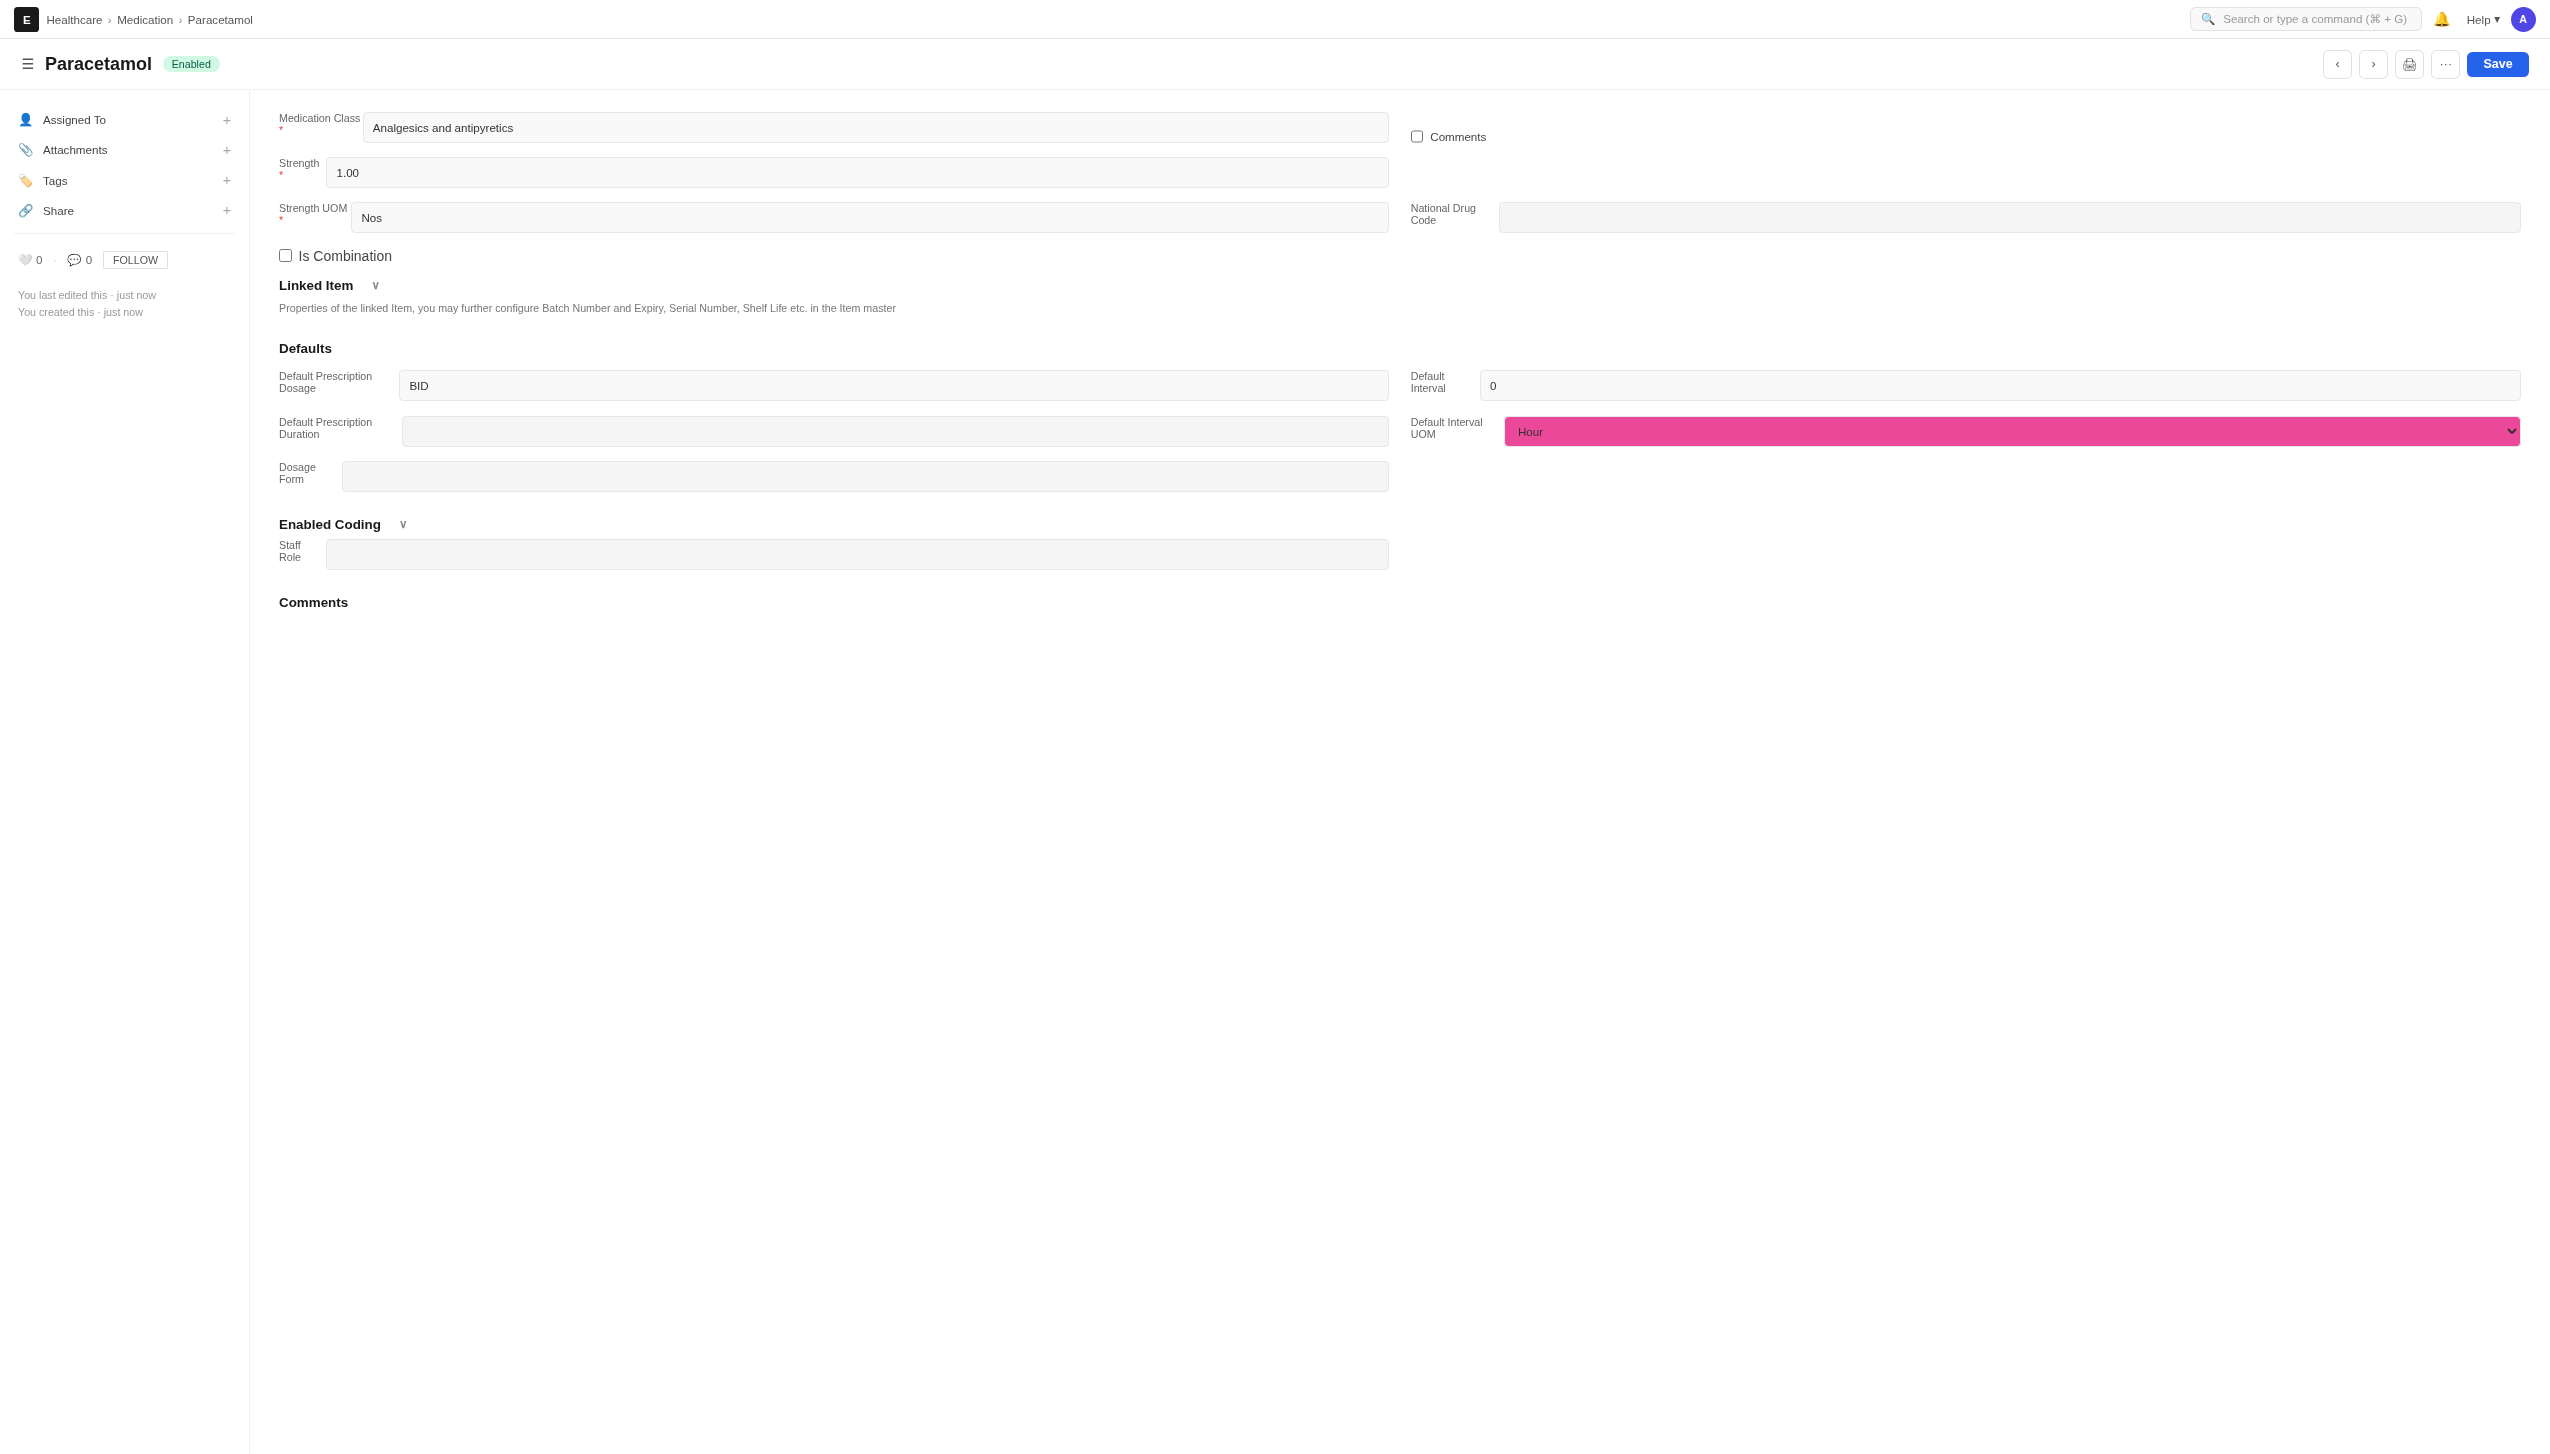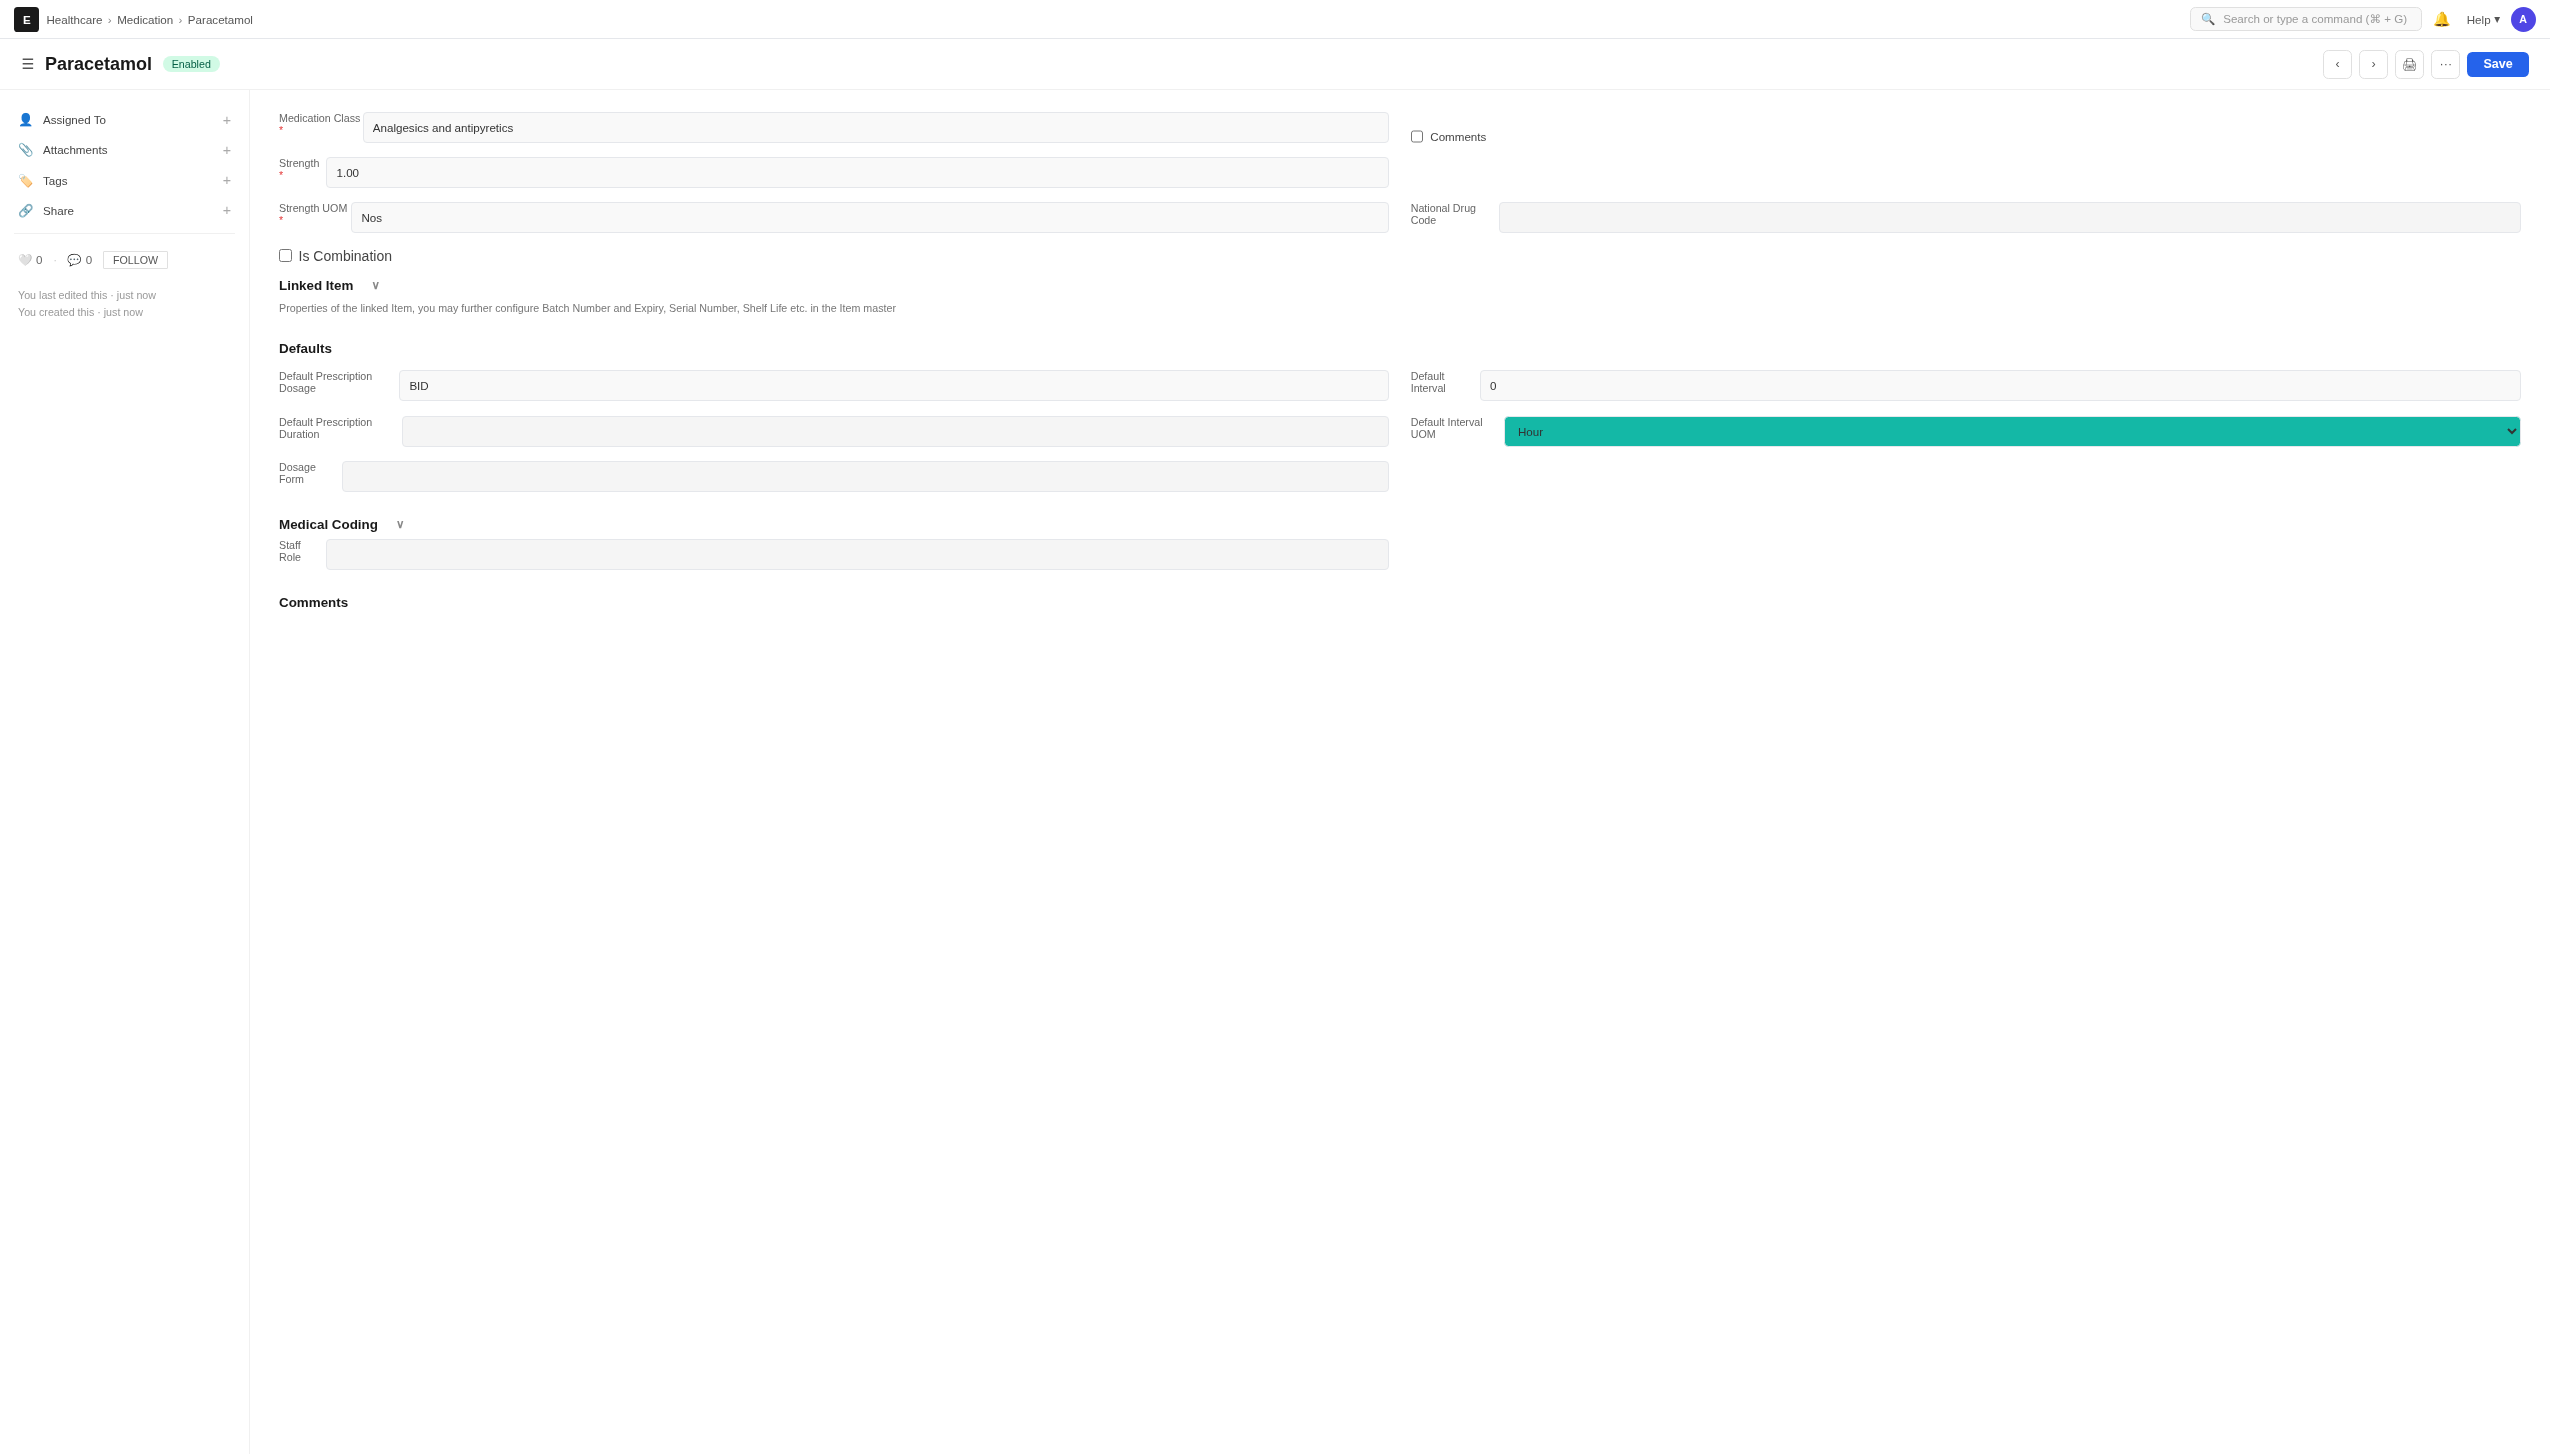--- a/index.html
+++ b/index.html
@@ -168,21 +168,21 @@
       font-size: 11.6px; color: #333;
       background: #f9f9f9;
       width: 100%;
     }
     .form-input.empty { background: #f5f5f5; }
 
     .form-select {
       border: 0.9px solid #e5e7eb;
       border-radius: 4.5px; padding: 6.3px 9px;
       font-size: 11.6px; color: #333;
-      background: #14b8a6;
+      background: #ec4899;
       width: 100%; cursor: pointer;
     }
 
     .checkbox-row {
       display: flex; align-items: center; gap: 7.1px;
       margin-bottom: 14.3px;
     }
     .checkbox-row input[type=checkbox] { width: 12.5px; height: 12.5px; }
     .checkbox-label { font-size: 14px; color: #444; }
 
@@ -381,21 +381,21 @@
       <div class="form-row-single">
         <div class="form-group" style="max-width: 50%; padding-right: 10.7px;">
           <label class="form-label">Dosage Form</label>
           <input class="form-input empty" type="text" value="" style="">
         </div>
       </div>
     </div>
 
     <div class="form-section">
       <div class="section-header">
-        <span>Medical Coding</span>
+        <span>Enabled Coding</span>
         <span class="section-collapse-icon">∨</span>
       </div>
 
       <div class="form-row-single">
         <div class="form-group" style="max-width: 50%; padding-right: 10.7px;">
           <label class="form-label">Staff Role</label>
           <input class="form-input empty" type="text" value="" style="">
         </div>
       </div>
     </div>

